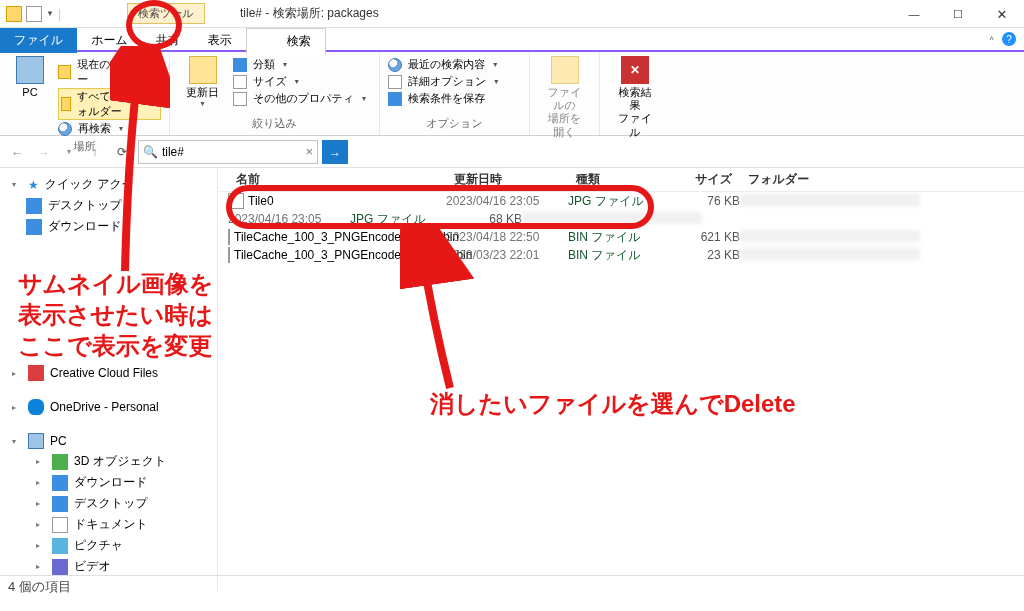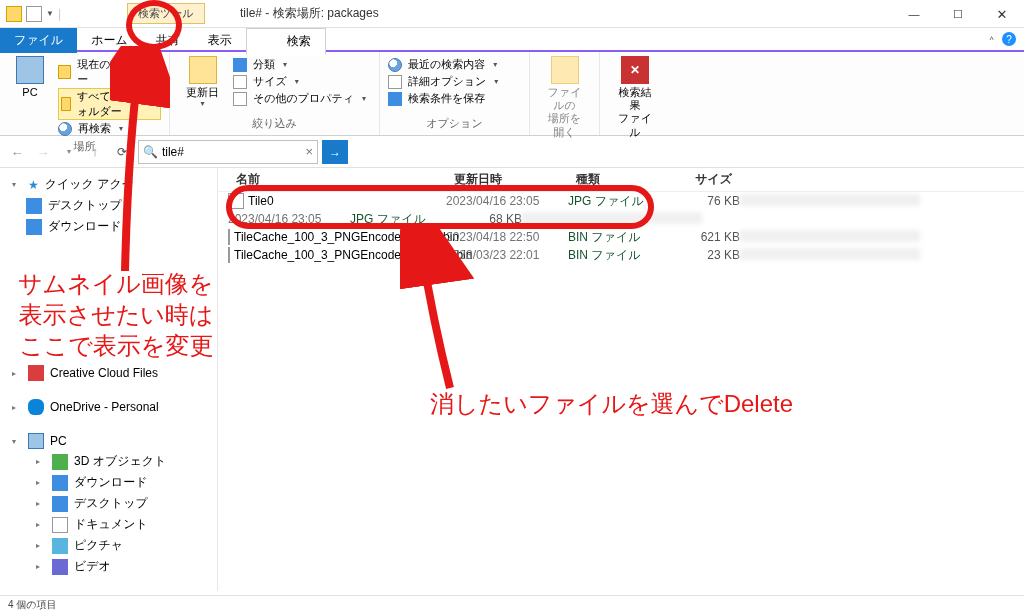--- a/index.html
+++ b/index.html
@@ -68,26 +68,26 @@
 .file-row { display: flex; align-items: center; font-size: 12px; height: 18px; padding-left: 10px; }
 .file-row .fic { width: 16px; height: 16px; margin-right: 4px; }
 .fc.name { width: 218px; display: flex; align-items: center; }
 .fc.date { width: 122px; color: #737373; }
 .fc.type { width: 102px; color: #14532d; }
 .fc.size { width: 70px; text-align: right; color: #555; }
 .fc.folder { flex: 1; }
 .folder-blur { display: inline-block; width: 180px; height: 12px; background: #f0f0f0; filter: blur(2px); }
 
 
-.statusbar { position: absolute; bottom: 0; left: 0; right: 0; height: 16px; border-top: 1px solid #e0e0e0; font-size: 10px; color: #444; padding: 2px 8px; }
+.statusbar { position: absolute; bottom: 0; left: 0; right: 0; height: 36px; border-top: 1px solid #e0e0e0; font-size: 13px; color: #444; padding: 2px 8px; }
 
 
 .annot-circle { position: absolute; border: 6px solid #e61717; border-radius: 50%; pointer-events: none; }
 .annot-oval { position: absolute; border: 6px solid #e61717; border-radius: 24px; pointer-events: none; }
-.annot-text { position: absolute; color: #e61717; font-weight: 400; font-family: "Arial Black","Yu Gothic",sans-serif; text-shadow: 1px 1px 0 #fff, -1px -1px 0 #fff, 1px -1px 0 #fff, -1px 1px 0 #fff; line-height: 1.3; pointer-events: none; white-space: pre; text-align: right; }
+.annot-text { position: absolute; color: #e61717; font-weight: 700; font-family: "Arial Black","Yu Gothic",sans-serif; text-shadow: 1px 1px 0 #fff, -1px -1px 0 #fff, 1px -1px 0 #fff, -1px 1px 0 #fff; line-height: 1.3; pointer-events: none; white-space: pre; }
 .annot-arrow { position: absolute; pointer-events: none; }
 
 
 .ic-folder { background: #ffd76a; border: 1px solid #d4a200; }
 .ic-file { background: #fff; border: 1px solid #999; }
 .ic-pc { background: #9ec5e6; border: 1px solid #3d79b5; }
 .ic-blue { background: #3d8de0; }
 .ic-yellow { background: #ffe497; border:1px solid #dcb43b; }
 .ic-red { background: #c83232; }
 .ic-search { background: radial-gradient(circle at 35% 35%, #fff 35%, #6aa3dd 36%); border: 1px solid #3d79b5; border-radius:50%; }
@@ -300,20 +300,21 @@
         <span>ビデオ</span>
       </div>
   </div>
 
   <div class="content">
     <div class="col-headers">
       <div class="ch name">名前</div>
       <div class="ch date">更新日時</div>
       <div class="ch type">種類</div>
       <div class="ch size">サイズ</div>
+      <div class="ch folder">フォルダー</div>
     </div>
     <div id="file-rows">
         <div class="file-row">
           <div class="fc name">
             <div class="fic ic-file"></div>
             <span>Tile0</span>
           </div>
           <div class="fc date">2023/04/16 23:05</div>
           <div class="fc type">JPG ファイル</div>
           <div class="fc size">76 KB</div>

